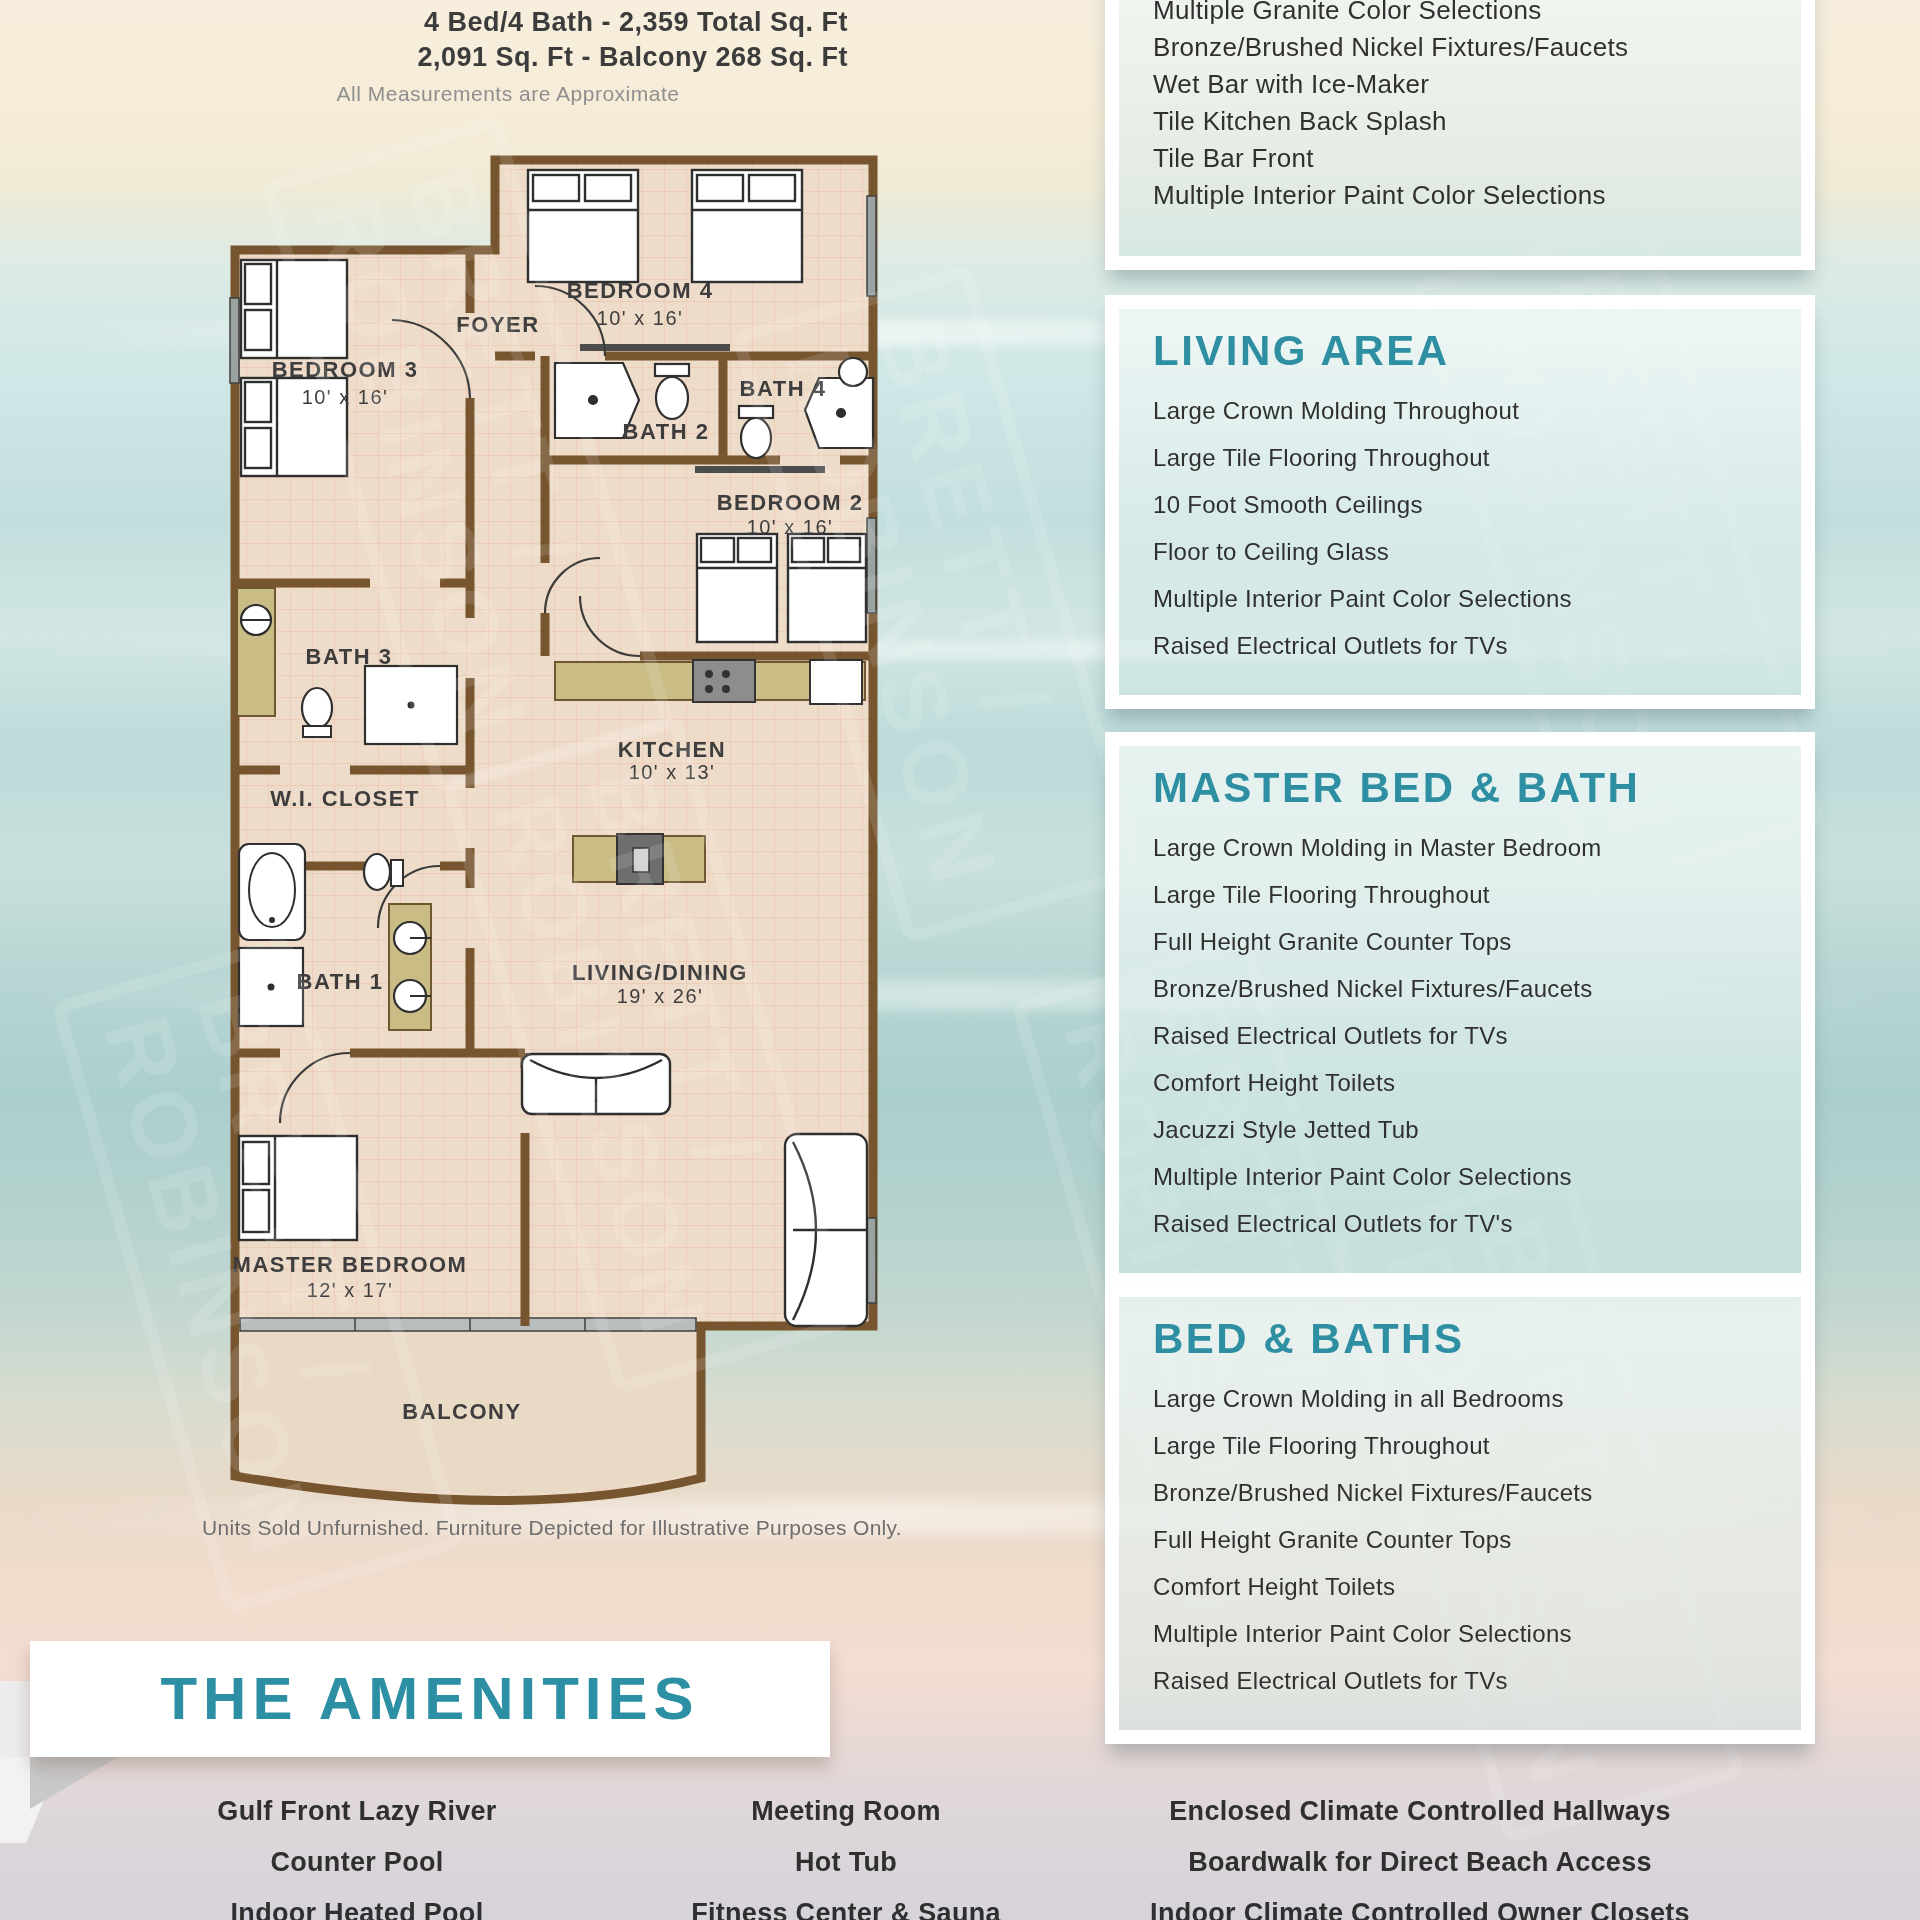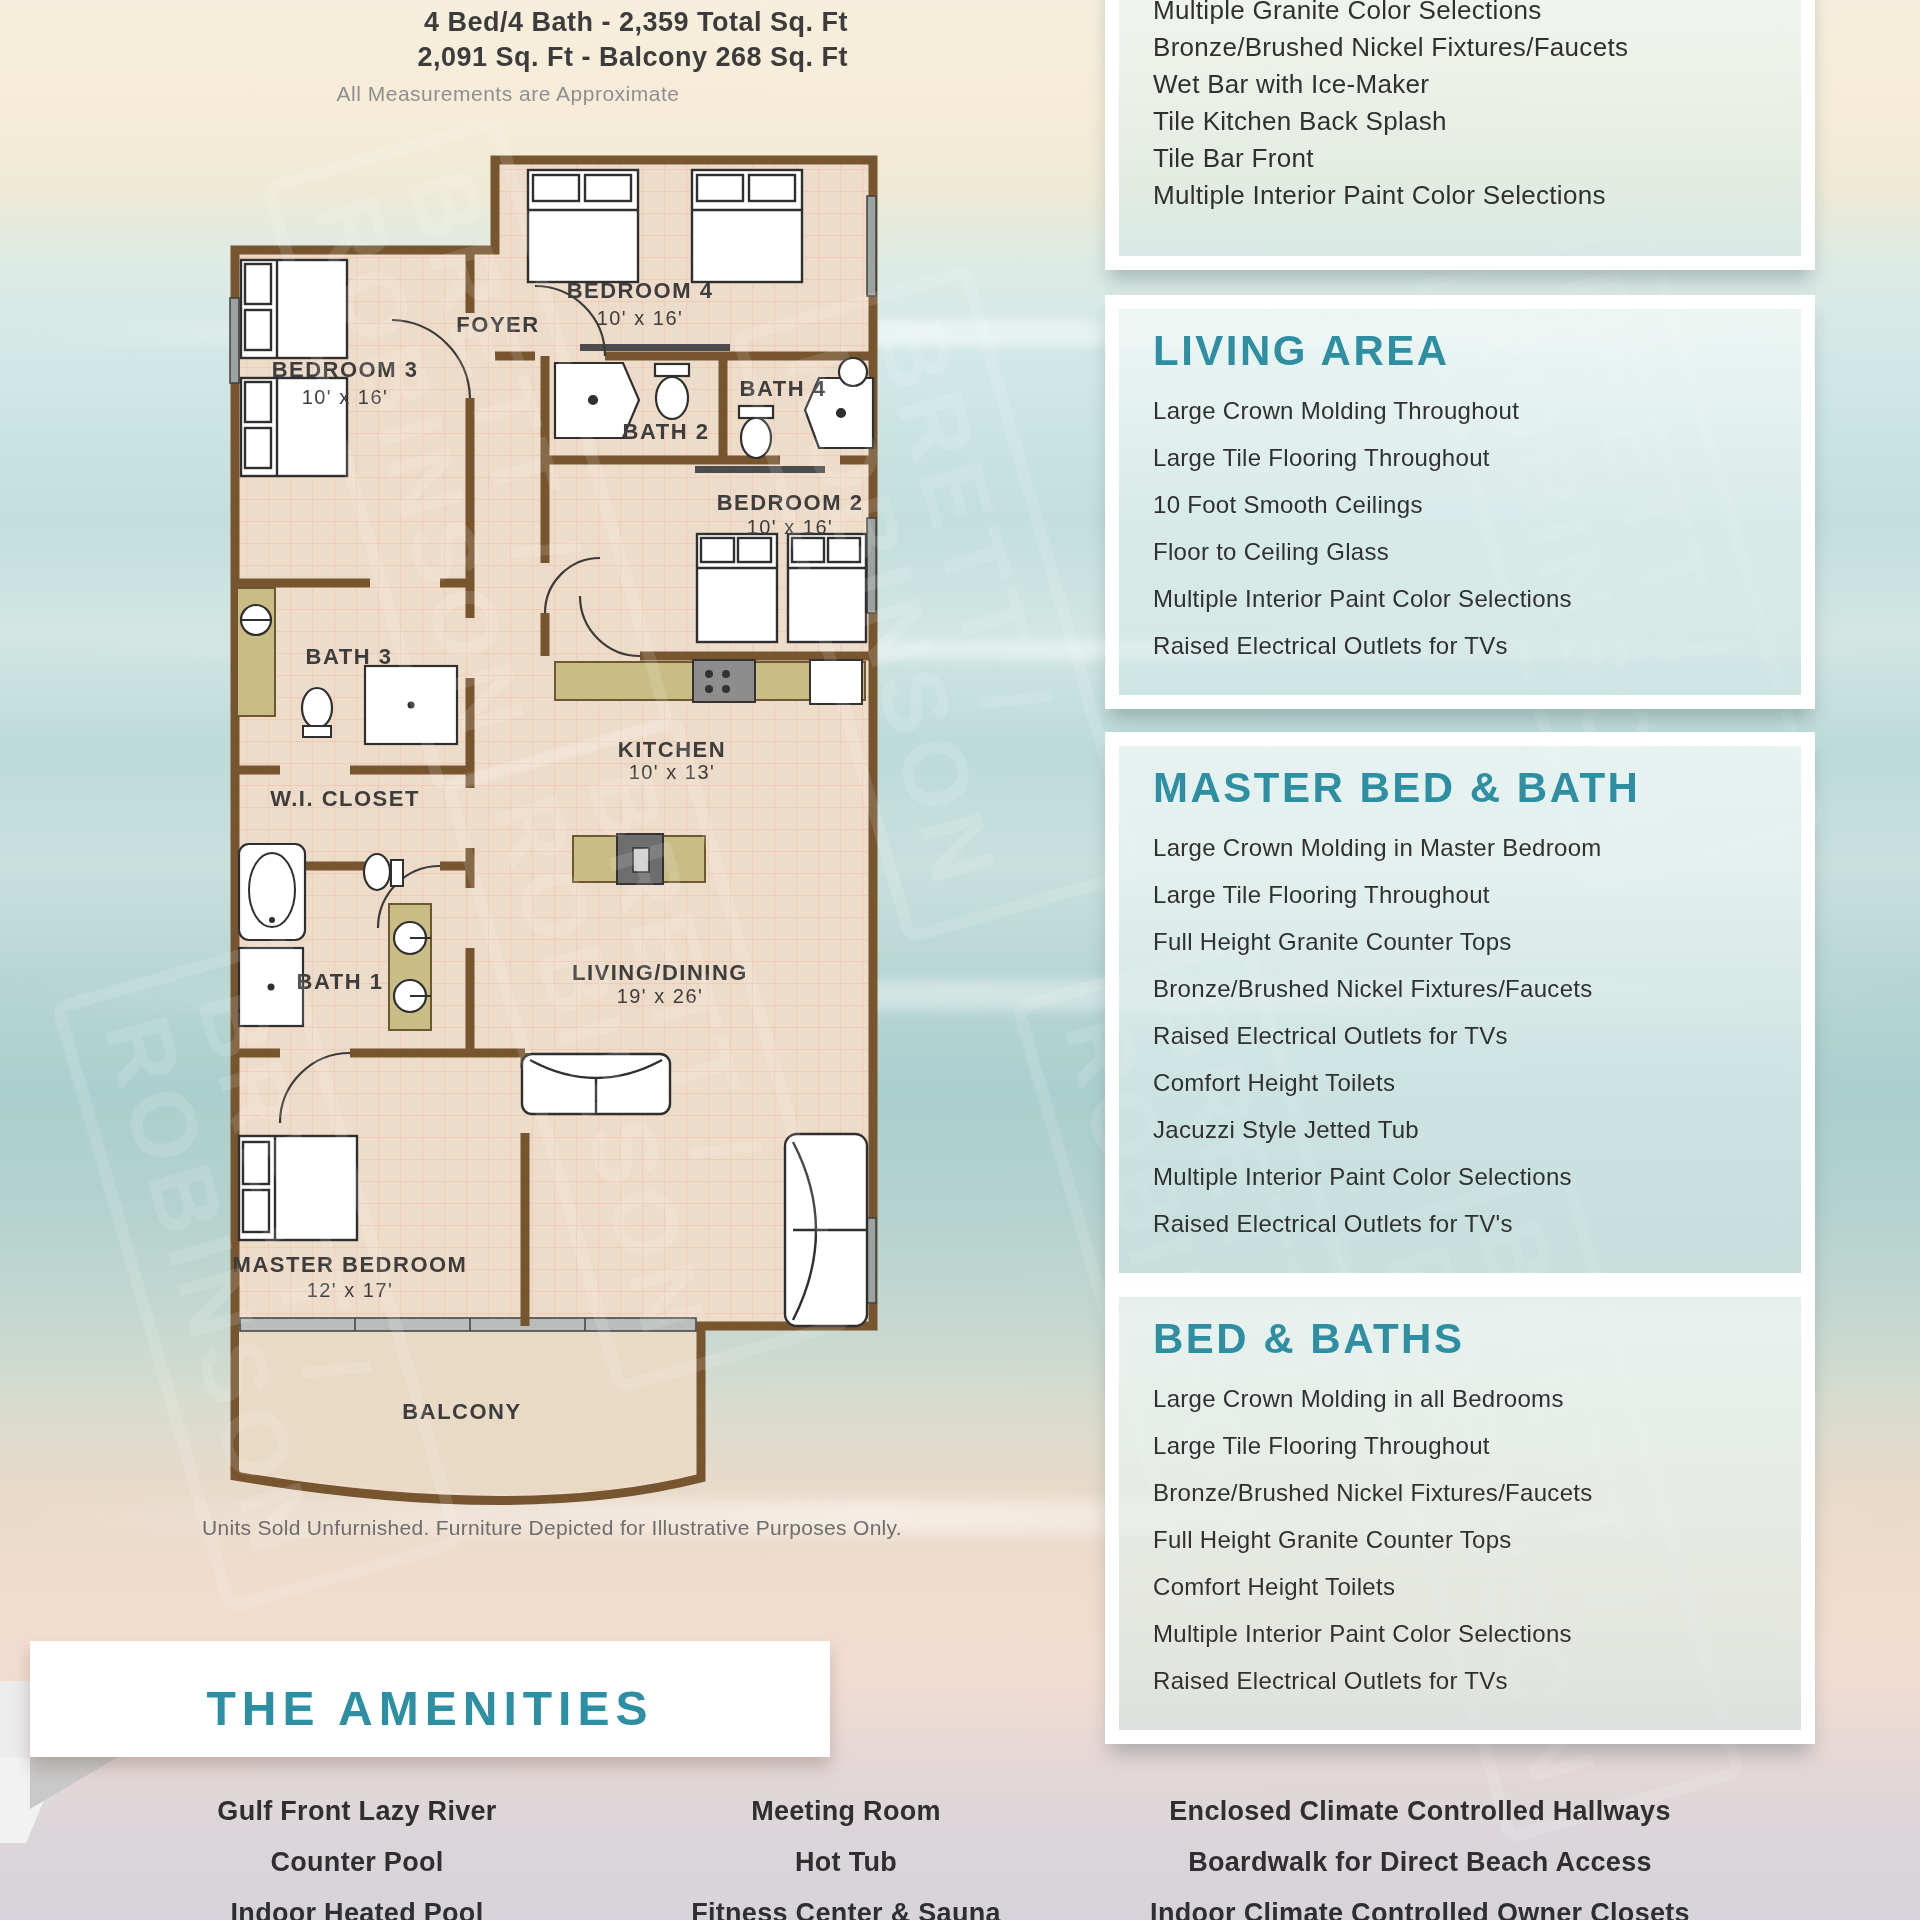--- a/index.html
+++ b/index.html
@@ -57,21 +57,21 @@
   .panel h2{
     margin:0 0 10px 0;font-size:42px;line-height:52px;font-weight:700;
     color:#2e8fa2;letter-spacing:2.5px;white-space:nowrap;
   }
   .panel ul{list-style:none;margin:0;padding:0;}
   .panel li{font-size:24px;line-height:47px;color:#303030;font-weight:500;letter-spacing:.3px;white-space:nowrap;}
   .panel .inner.clipped li{font-size:26px;line-height:37px;}
 
   .banner{position:absolute;left:30px;top:1641px;width:800px;height:116px;background:#ffffff;z-index:9;
     box-shadow:0 10px 16px rgba(125,105,95,.35);text-align:center;}
-  .banner .bt{font-size:48px;font-weight:700;color:#2d8fa3;letter-spacing:6px;line-height:116px;white-space:nowrap;margin-top:10px;}
+  .banner .bt{font-size:60px;font-weight:700;color:#2d8fa3;letter-spacing:6px;line-height:116px;white-space:nowrap;}
   .banner-fold{position:absolute;left:30px;top:1757px;width:0;height:0;z-index:8;
     border-top:52px solid #c9c9c9;border-right:88px solid transparent;}
   .banner-tailback{position:absolute;left:0;top:1681px;width:30px;height:76px;background:#ececec;z-index:7;}
   .banner-tail{position:absolute;left:0;top:1757px;width:62px;height:86px;background:#f2f2f2;z-index:7;
     clip-path:polygon(0 0,100% 0,42% 100%,0 100%);}
 
   .amen-col{position:absolute;top:1797px;width:560px;text-align:center;z-index:6;}
   .amen-col div{font-size:27px;line-height:29px;margin-bottom:22px;font-weight:600;color:#2f2f2f;letter-spacing:.3px;white-space:nowrap;}
 </style>
 </head>

